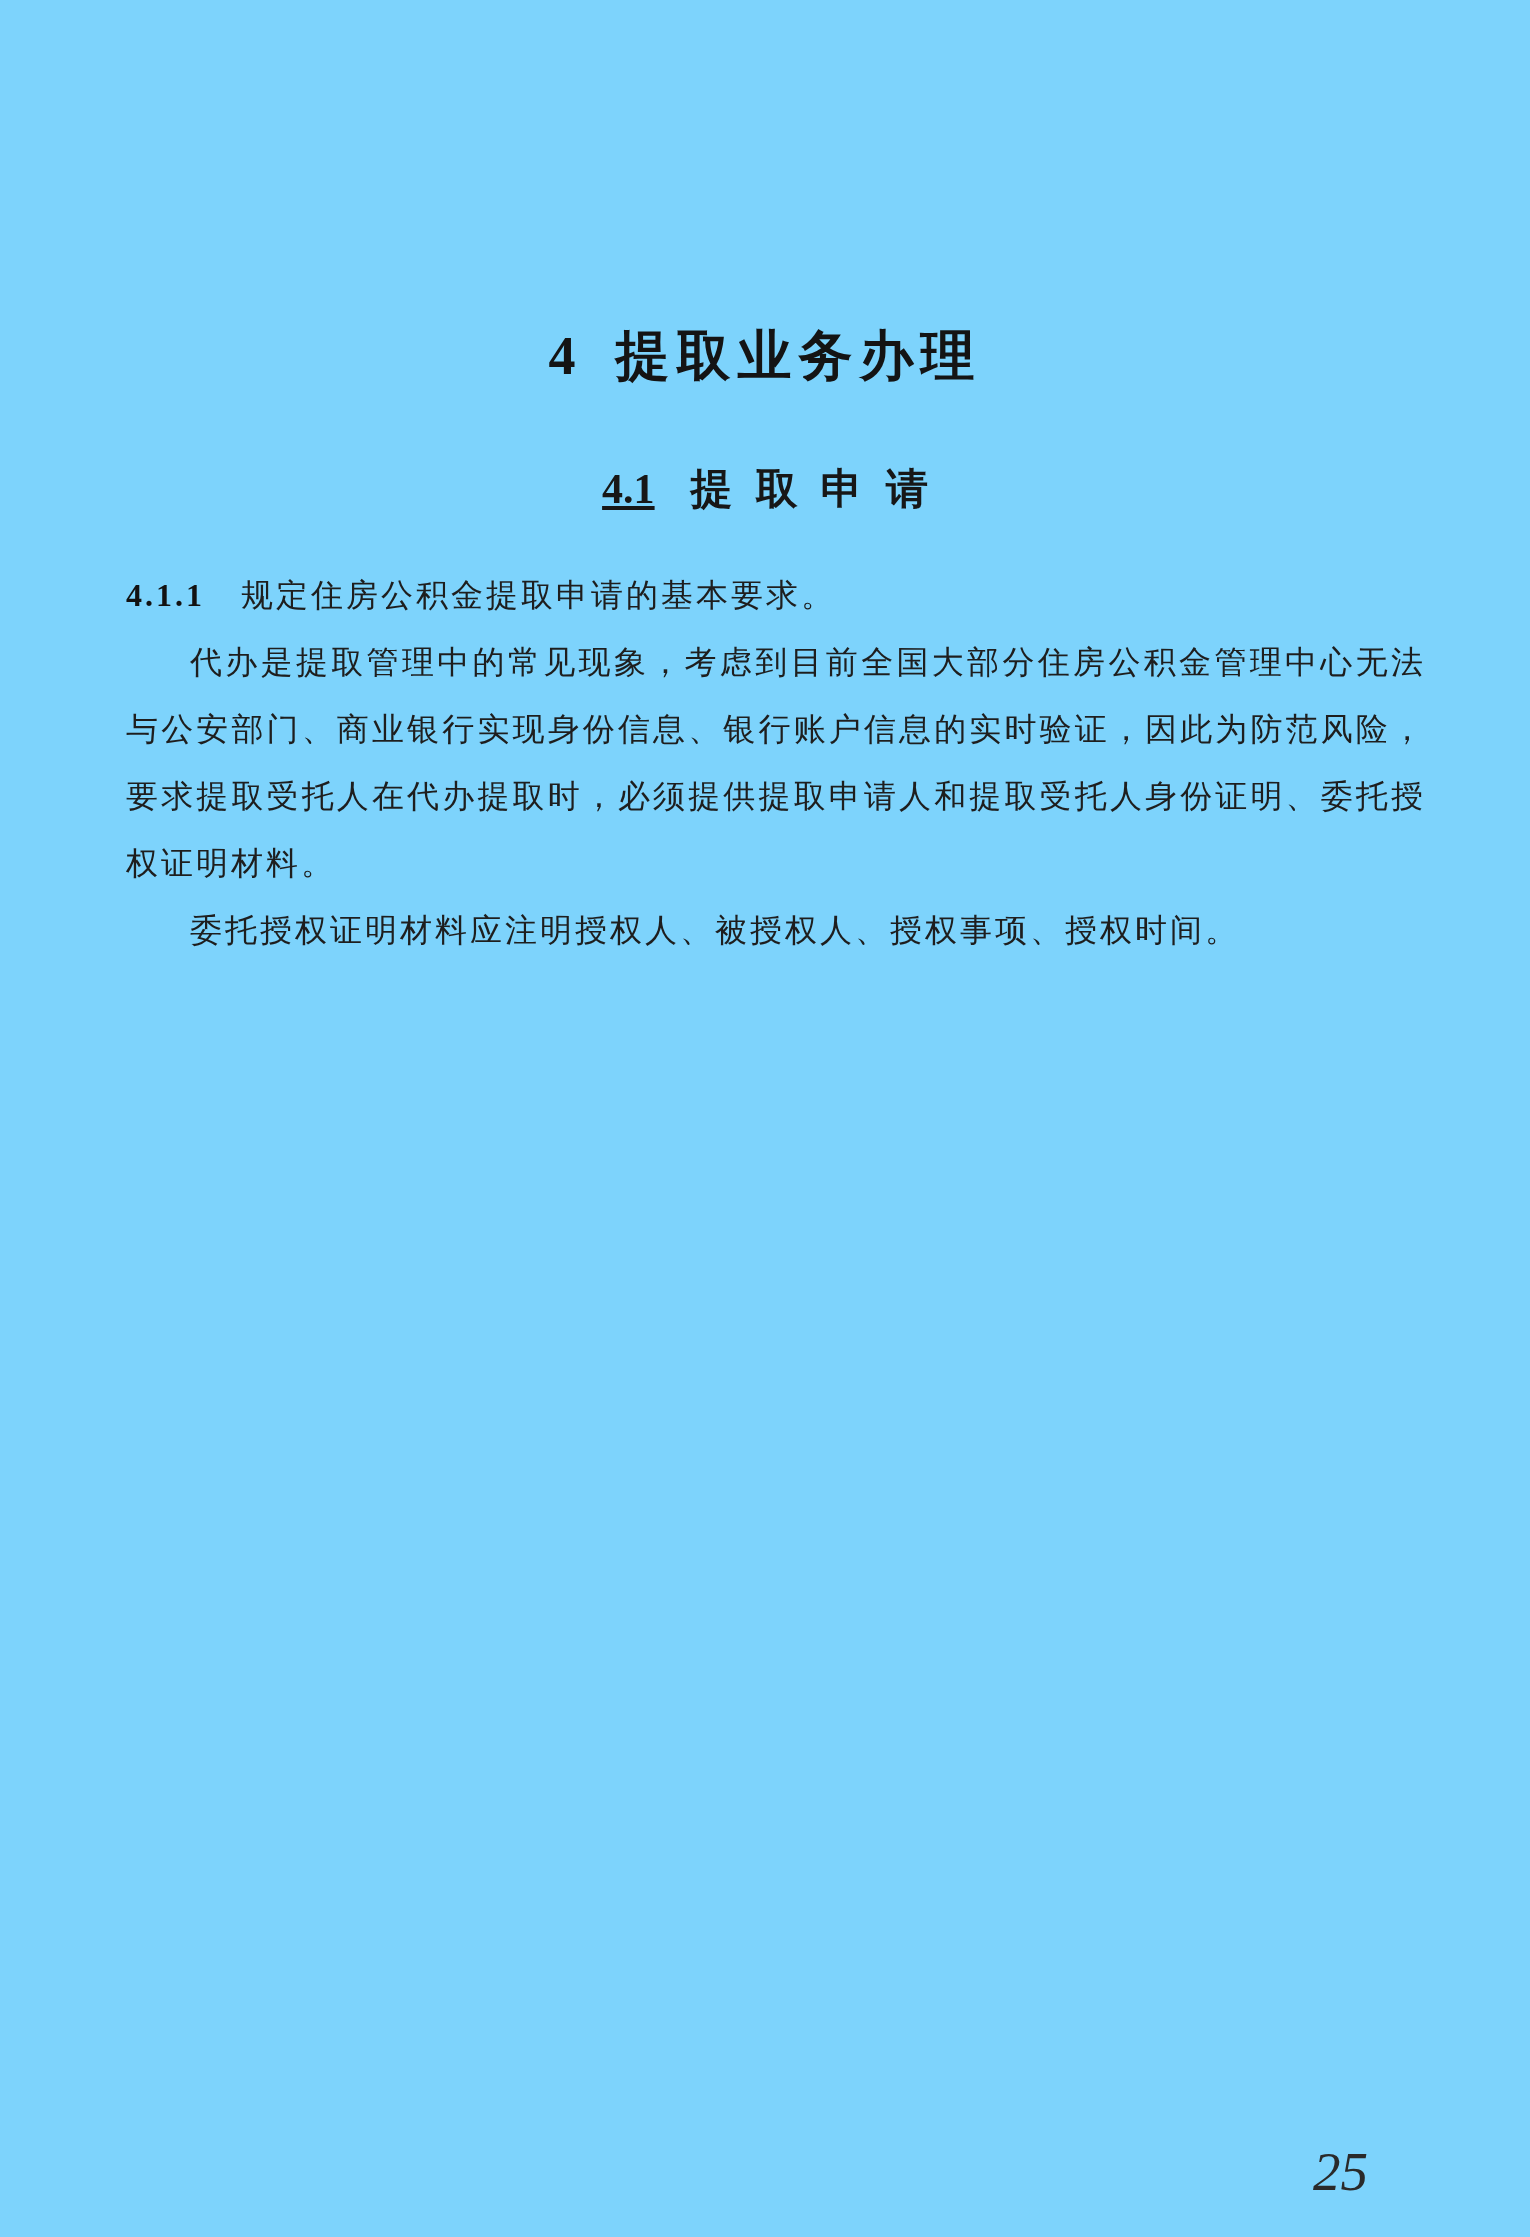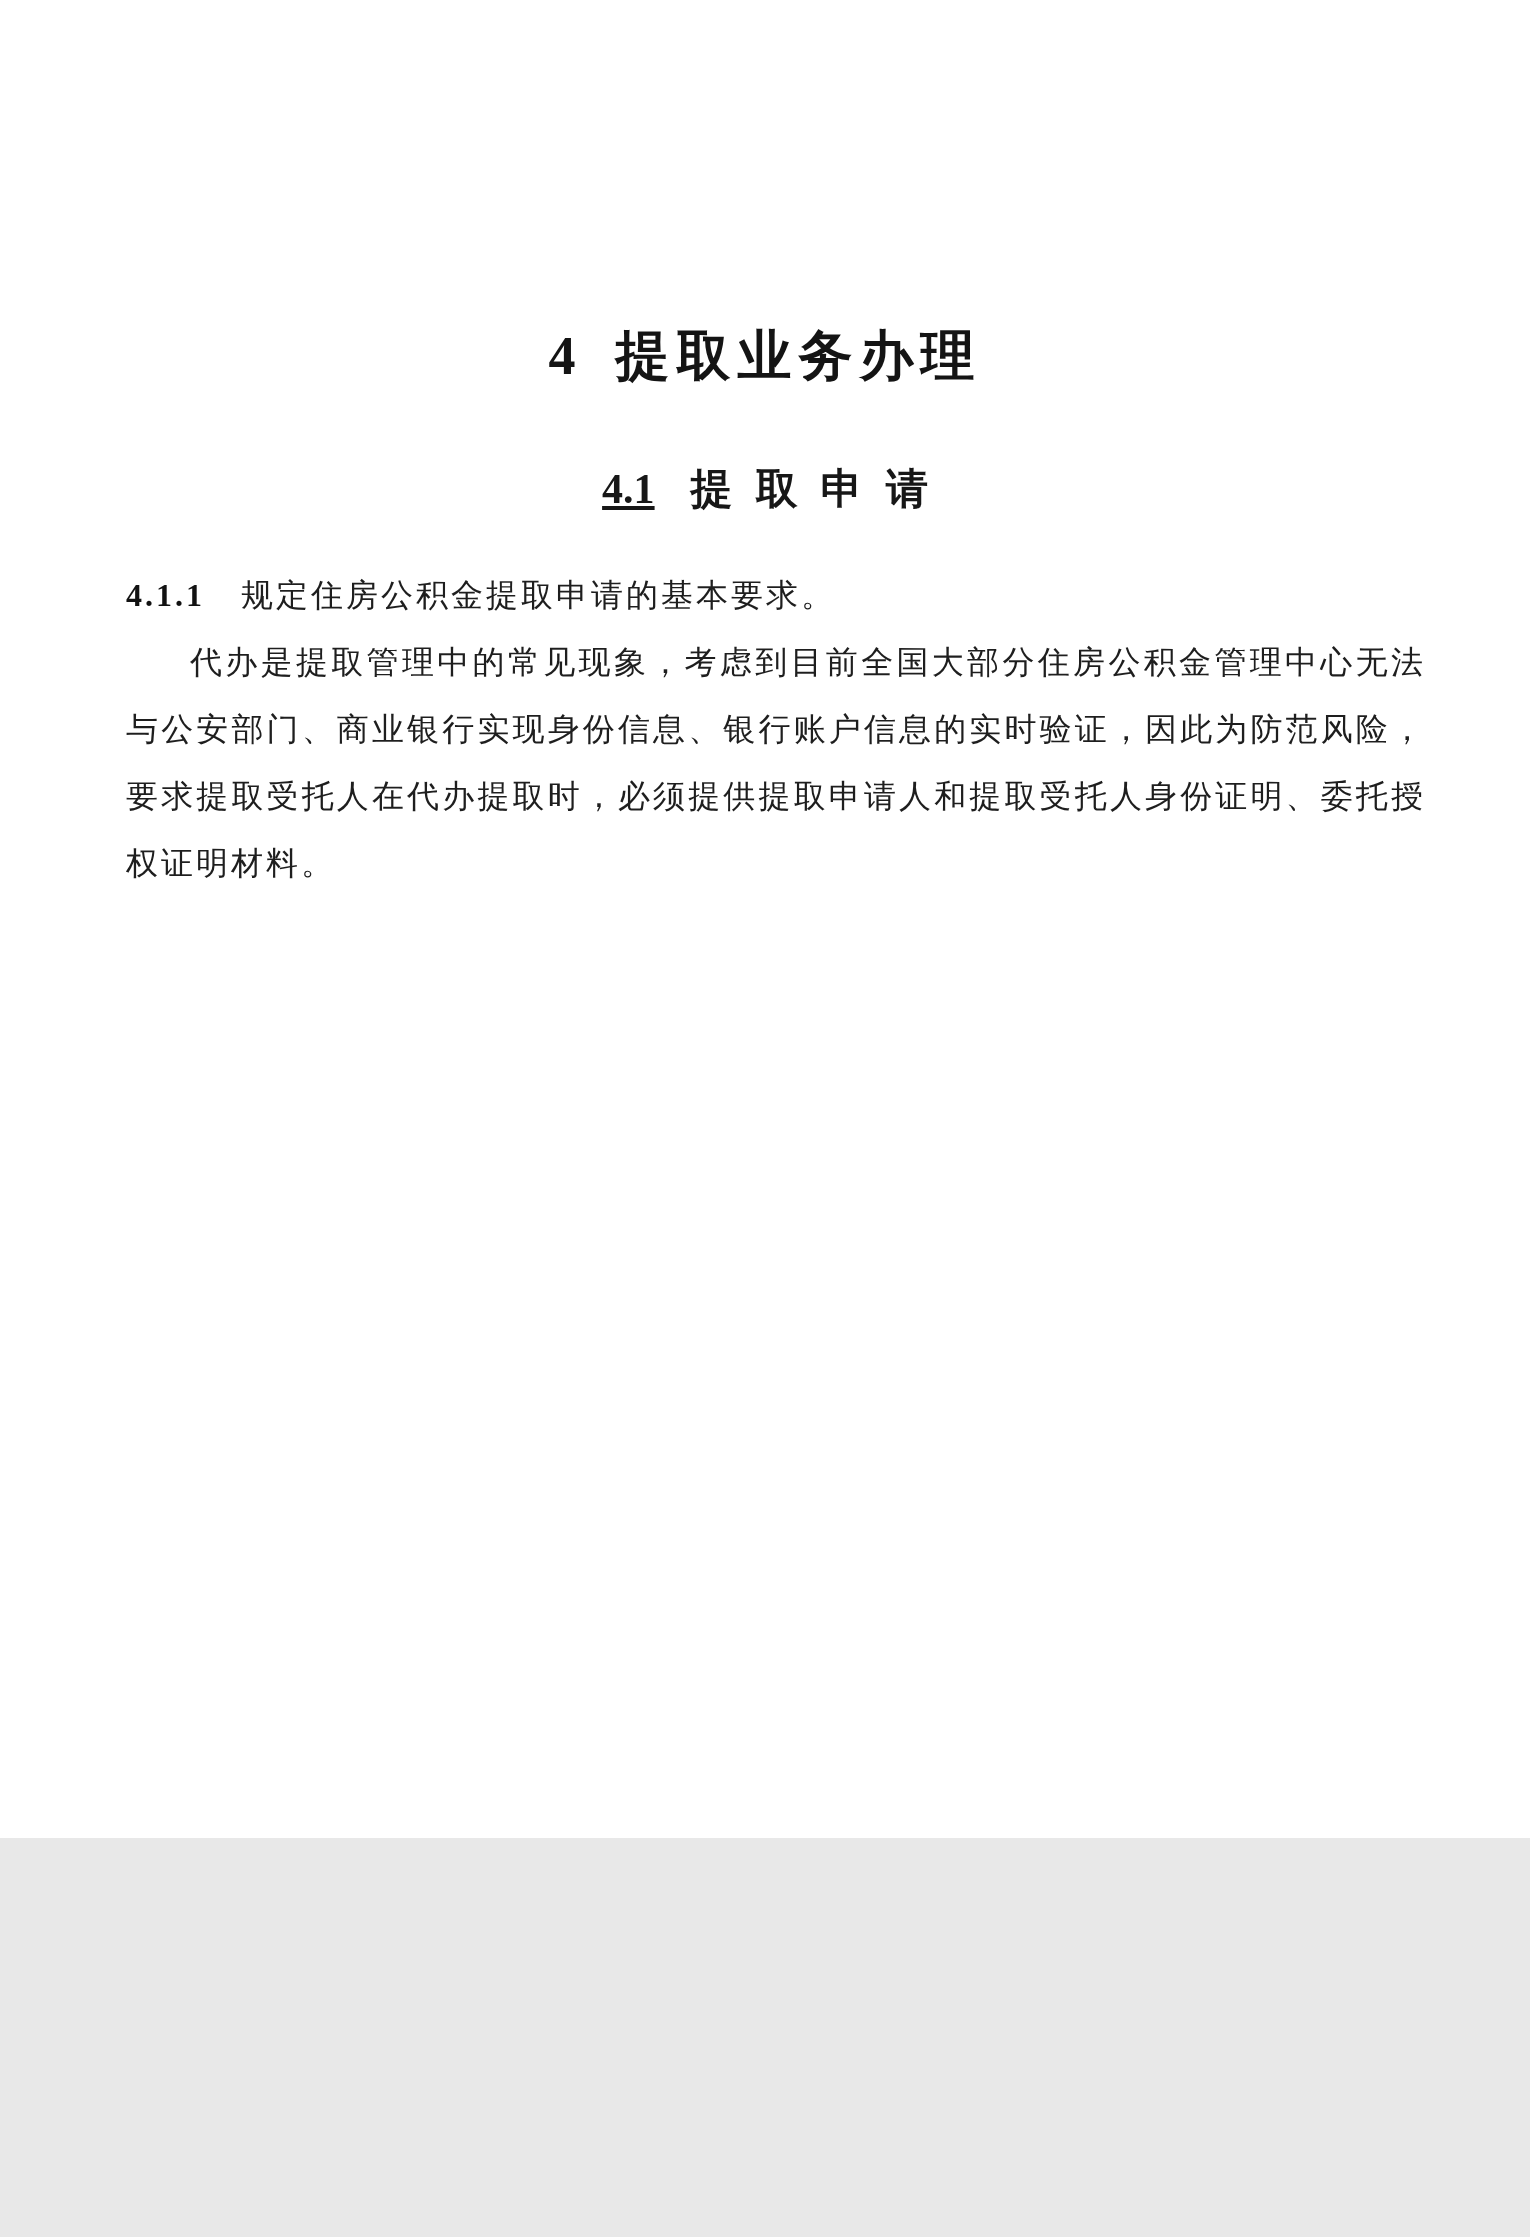--- a/index.html
+++ b/index.html
@@ -3,23 +3,23 @@
 <meta charset="utf-8">
 <style>
   html, body {
     margin: 0;
     padding: 0;
     background: #e8e8e8;
   }
   .page {
     position: relative;
     width: 1530px;
-    height: 1838px;
+    height: 2237px;
     margin: 0 auto;
-    background: #ffffff;
+    background: #7dd3fc;
     overflow: hidden;
     box-sizing: border-box;
     font-family: "Liberation Serif", "DejaVu Serif", serif;
     color: #1c1c1c;
   }
   .chapter-title {
     margin: 0;
     padding-top: 326px;
     text-align: center;
     font-size: 54px;
@@ -92,17 +92,18 @@
     <span class="chapter-num">4</span><span>提取业务办理</span>
   </h1>
 
   <h2 class="section-title">
     <span class="section-num">4.1</span><span class="section-name">提取申请</span>
   </h2>
 
   <main class="body-text" id="paragraphs">
       <p class="para-clause"><span class="clause-label">4.1.1</span><span>规定住房公积金提取申请的基本要求。</span></p>
       <p class="para-body"><span>代办是提取管理中的常见现象，考虑到目前全国大部分住房公积金管理中心无法与公安部门、商业银行实现身份信息、银行账户信息的实时验证，因此为防范风险，要求提取受托人在代办提取时，必须提供提取申请人和提取受托人身份证明、委托授权证明材料。</span></p>
+      <p class="para-body"><span>委托授权证明材料应注明授权人、被授权人、授权事项、授权时间。</span></p>
     </main>
 
   <div class="page-number">25</div>
 
 </div>
 
 </body></html>

